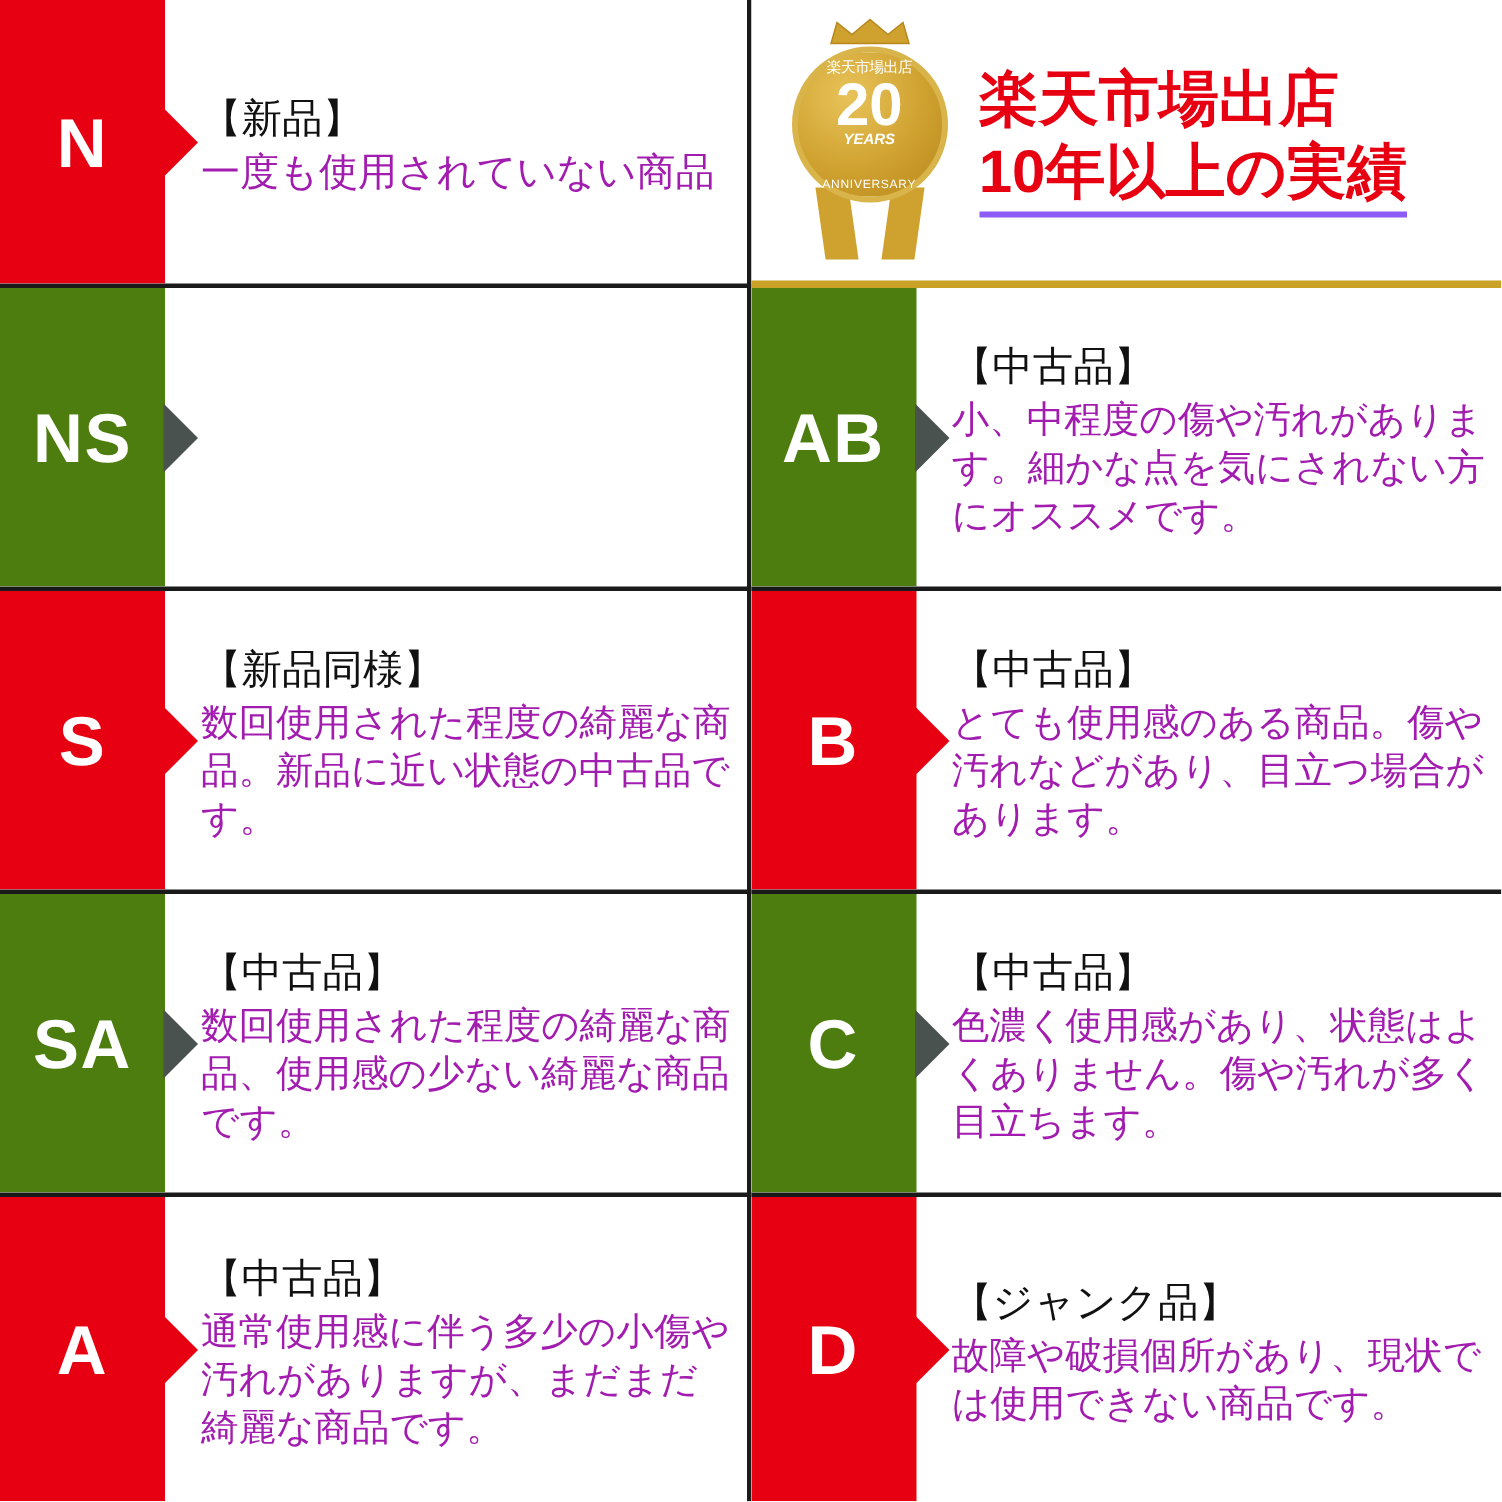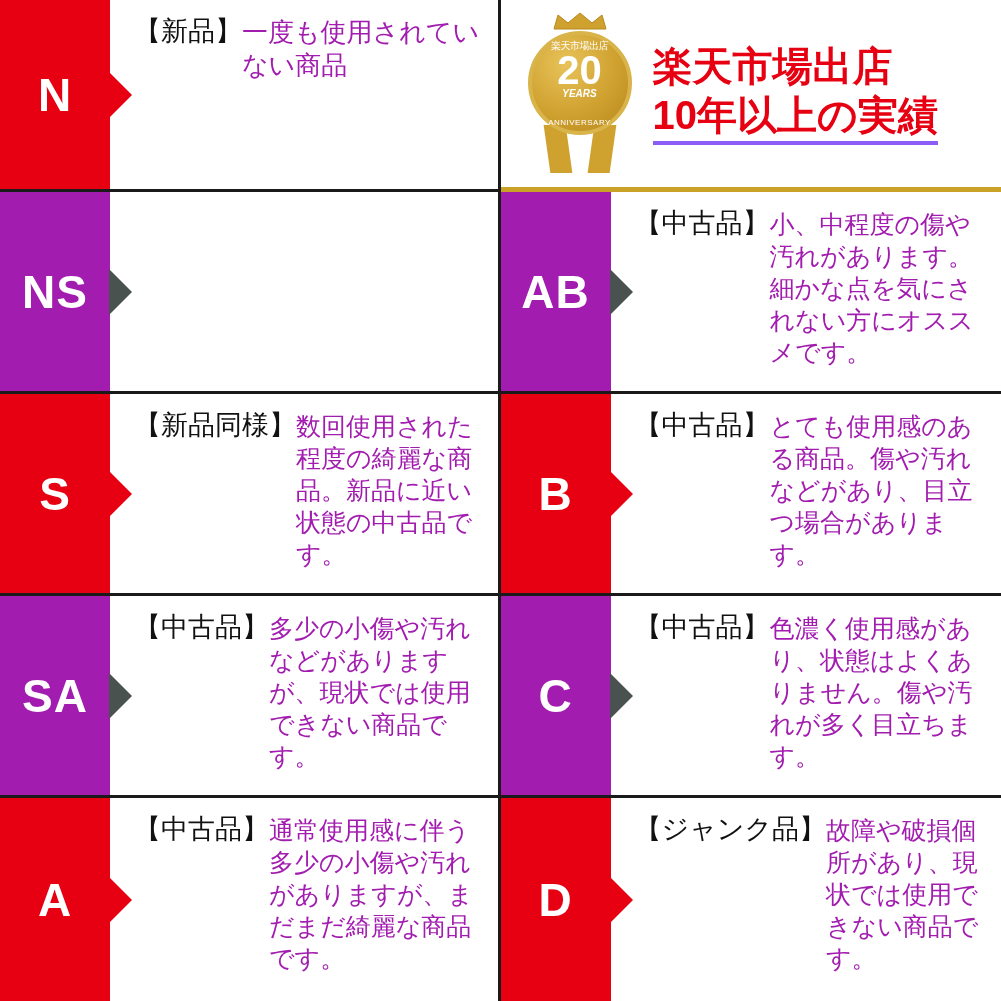--- a/index.html
+++ b/index.html
@@ -53,42 +53,42 @@
     display: flex;
     align-items: center;
     justify-content: center;
     color: #ffffff;
     font-weight: bold;
     font-size: 46px;
     letter-spacing: 1px;
     box-sizing: border-box;
   }
   .rank.red { background: #e60012; }
-  .rank.gray { background: #a21caf; }
+  .rank.gray { background: #4d7c0f; }
   
   .rank .arrow {
     position: absolute;
     right: -22px;
     top: 50%;
     transform: translateY(-50%);
     width: 0;
     height: 0;
     border-top: 23px solid transparent;
     border-bottom: 23px solid transparent;
     border-left: 23px solid #e60012;
   }
   .rank.gray .arrow {
     border-left-color: #4a5250;
   }
   .desc {
     flex: 1 1 auto;
     padding: 14px 10px 10px 24px;
     box-sizing: border-box;
     display: flex;
-    flex-direction: row;
+    flex-direction: column;
     justify-content: center;
   }
   .desc .head {
     font-size: 27px;
     line-height: 1.26;
     color: #111111;
     font-weight: normal;
     white-space: nowrap;
   }
   .desc .body {
@@ -266,21 +266,21 @@
       </div>
     </div>
 
     <div class="cell tight">
       <div class="rank gray">
         <span>SA</span>
         <span class="arrow"></span>
       </div>
       <div class="desc">
         <div class="head">【中古品】</div>
-        <div class="body">多少の小傷や汚れなどがありますが、現状では使用できない商品です。</div>
+        <div class="body">数回使用された程度の綺麗な商品、使用感の少ない綺麗な商品です。</div>
       </div>
     </div>
 
     <div class="cell col-right tight">
       <div class="rank gray">
         <span>C</span>
         <span class="arrow"></span>
       </div>
       <div class="desc">
         <div class="head">【中古品】</div>

